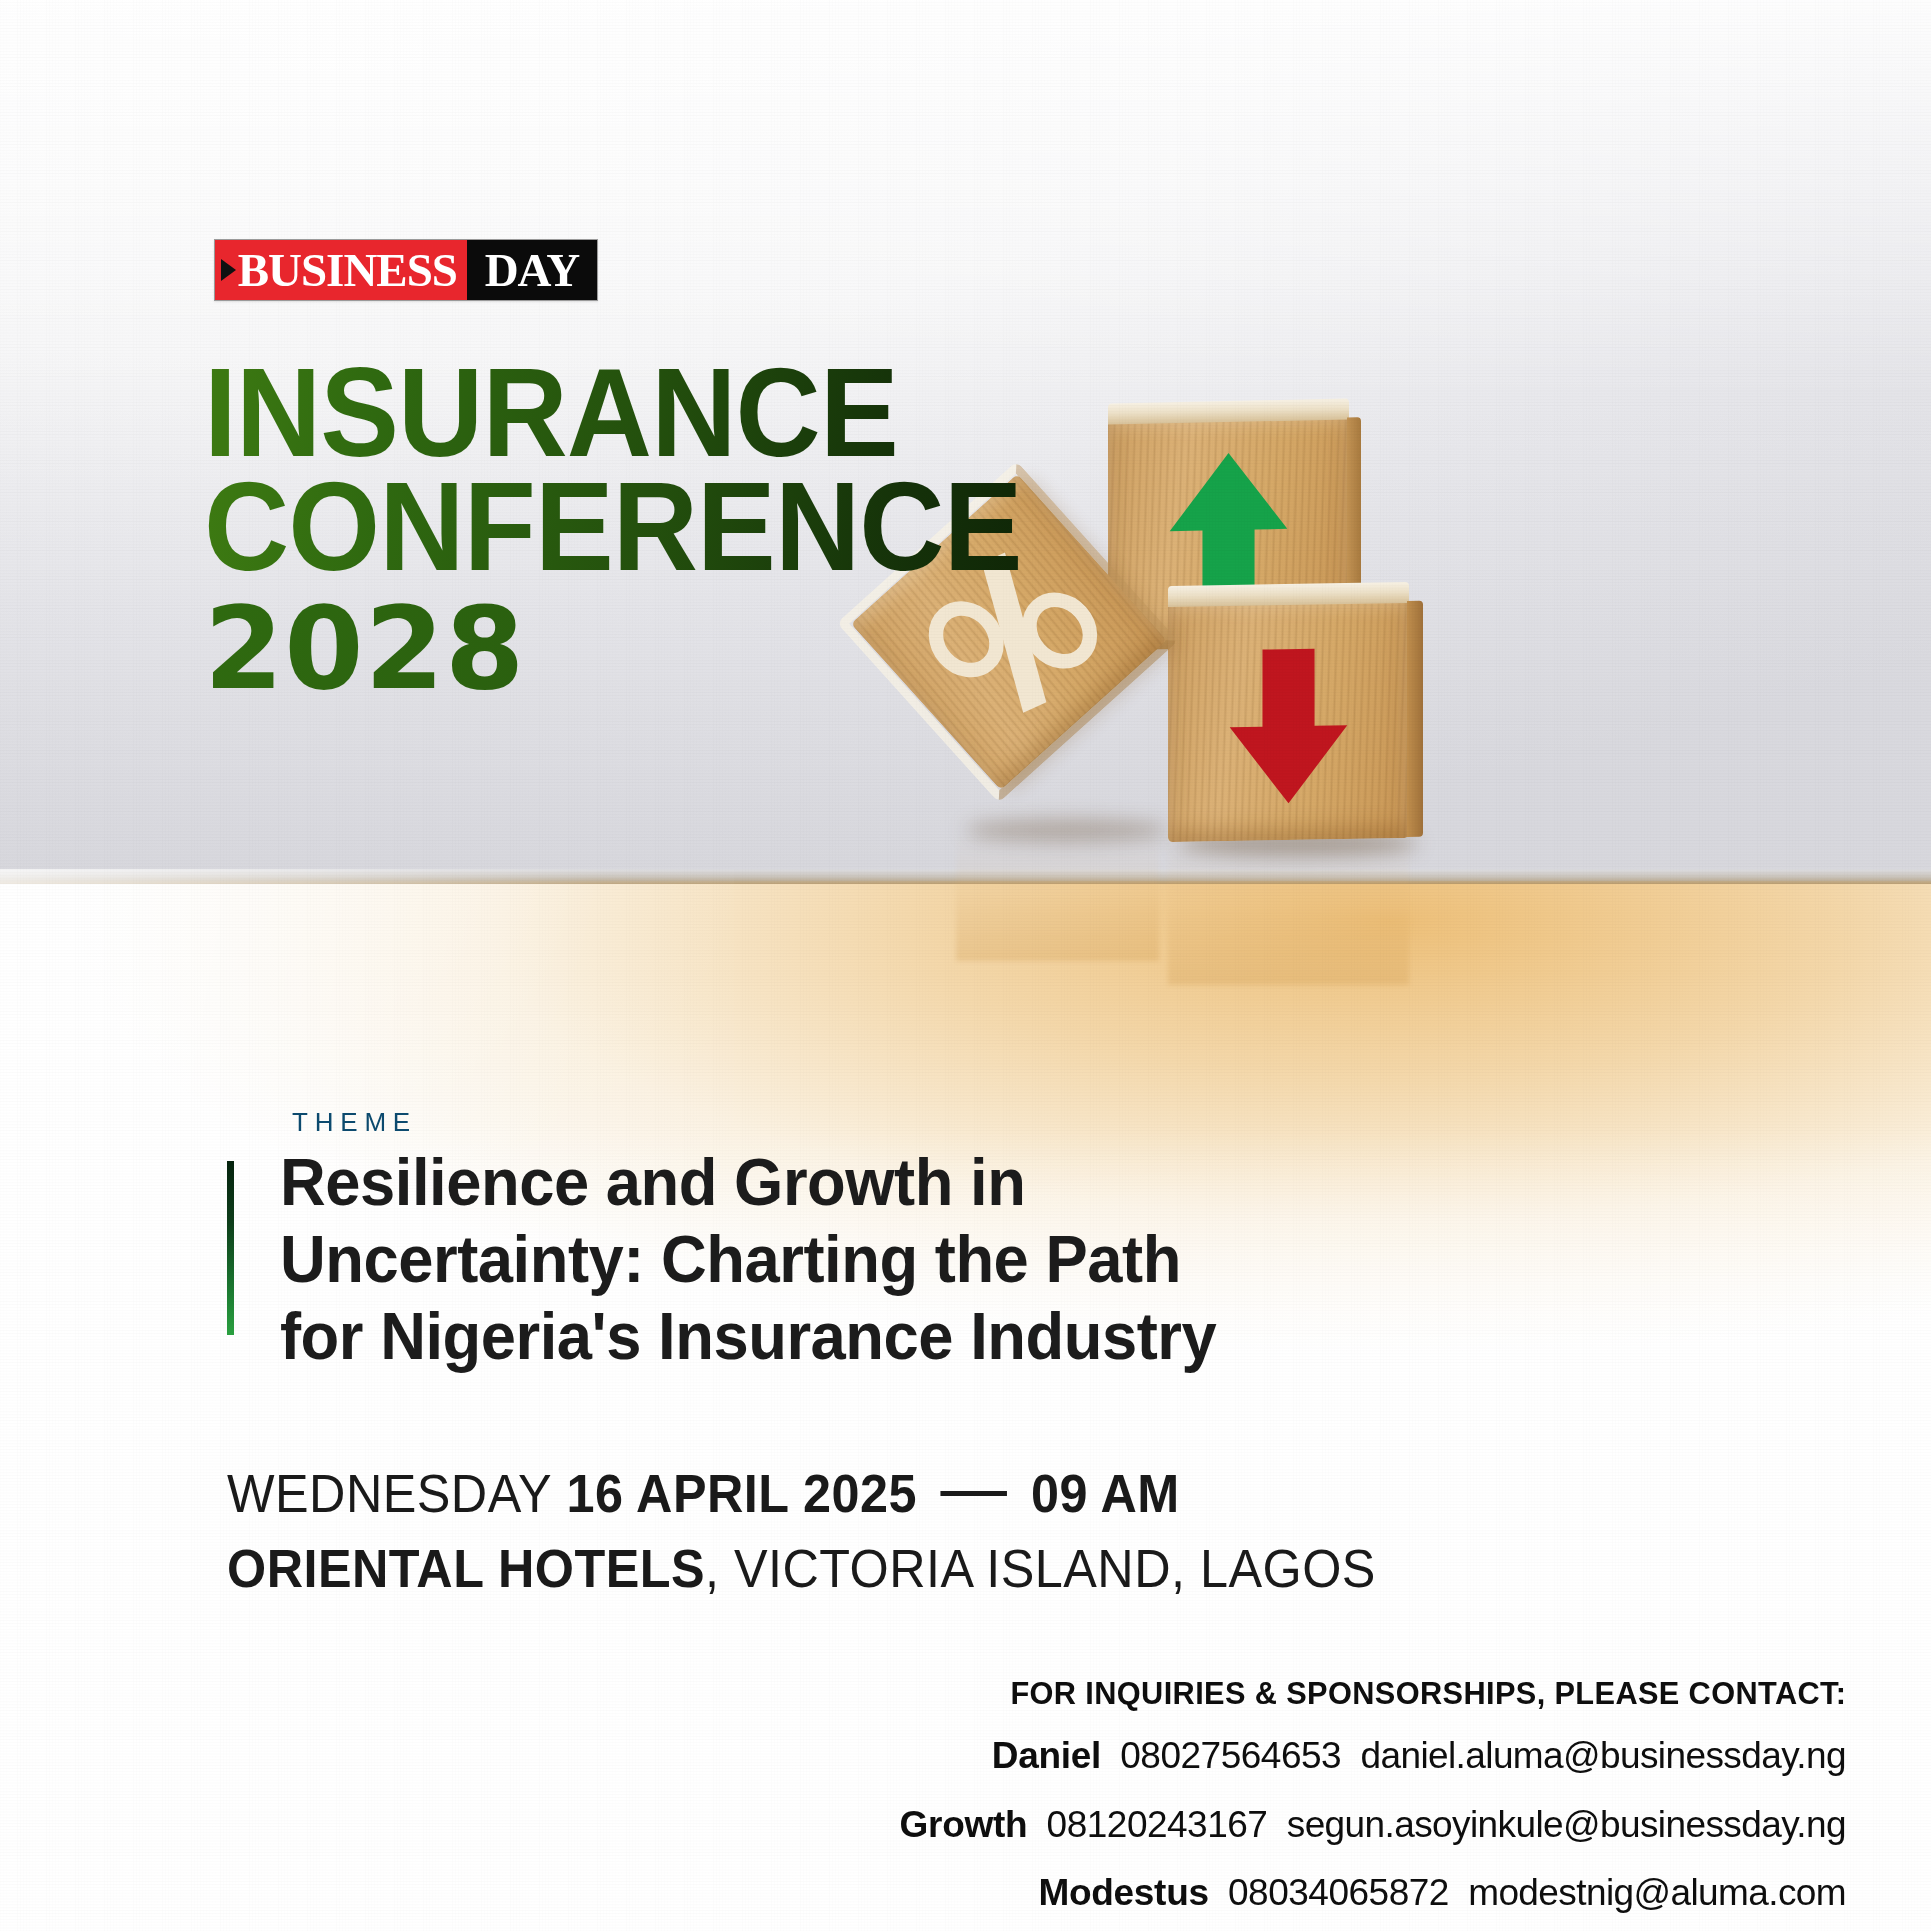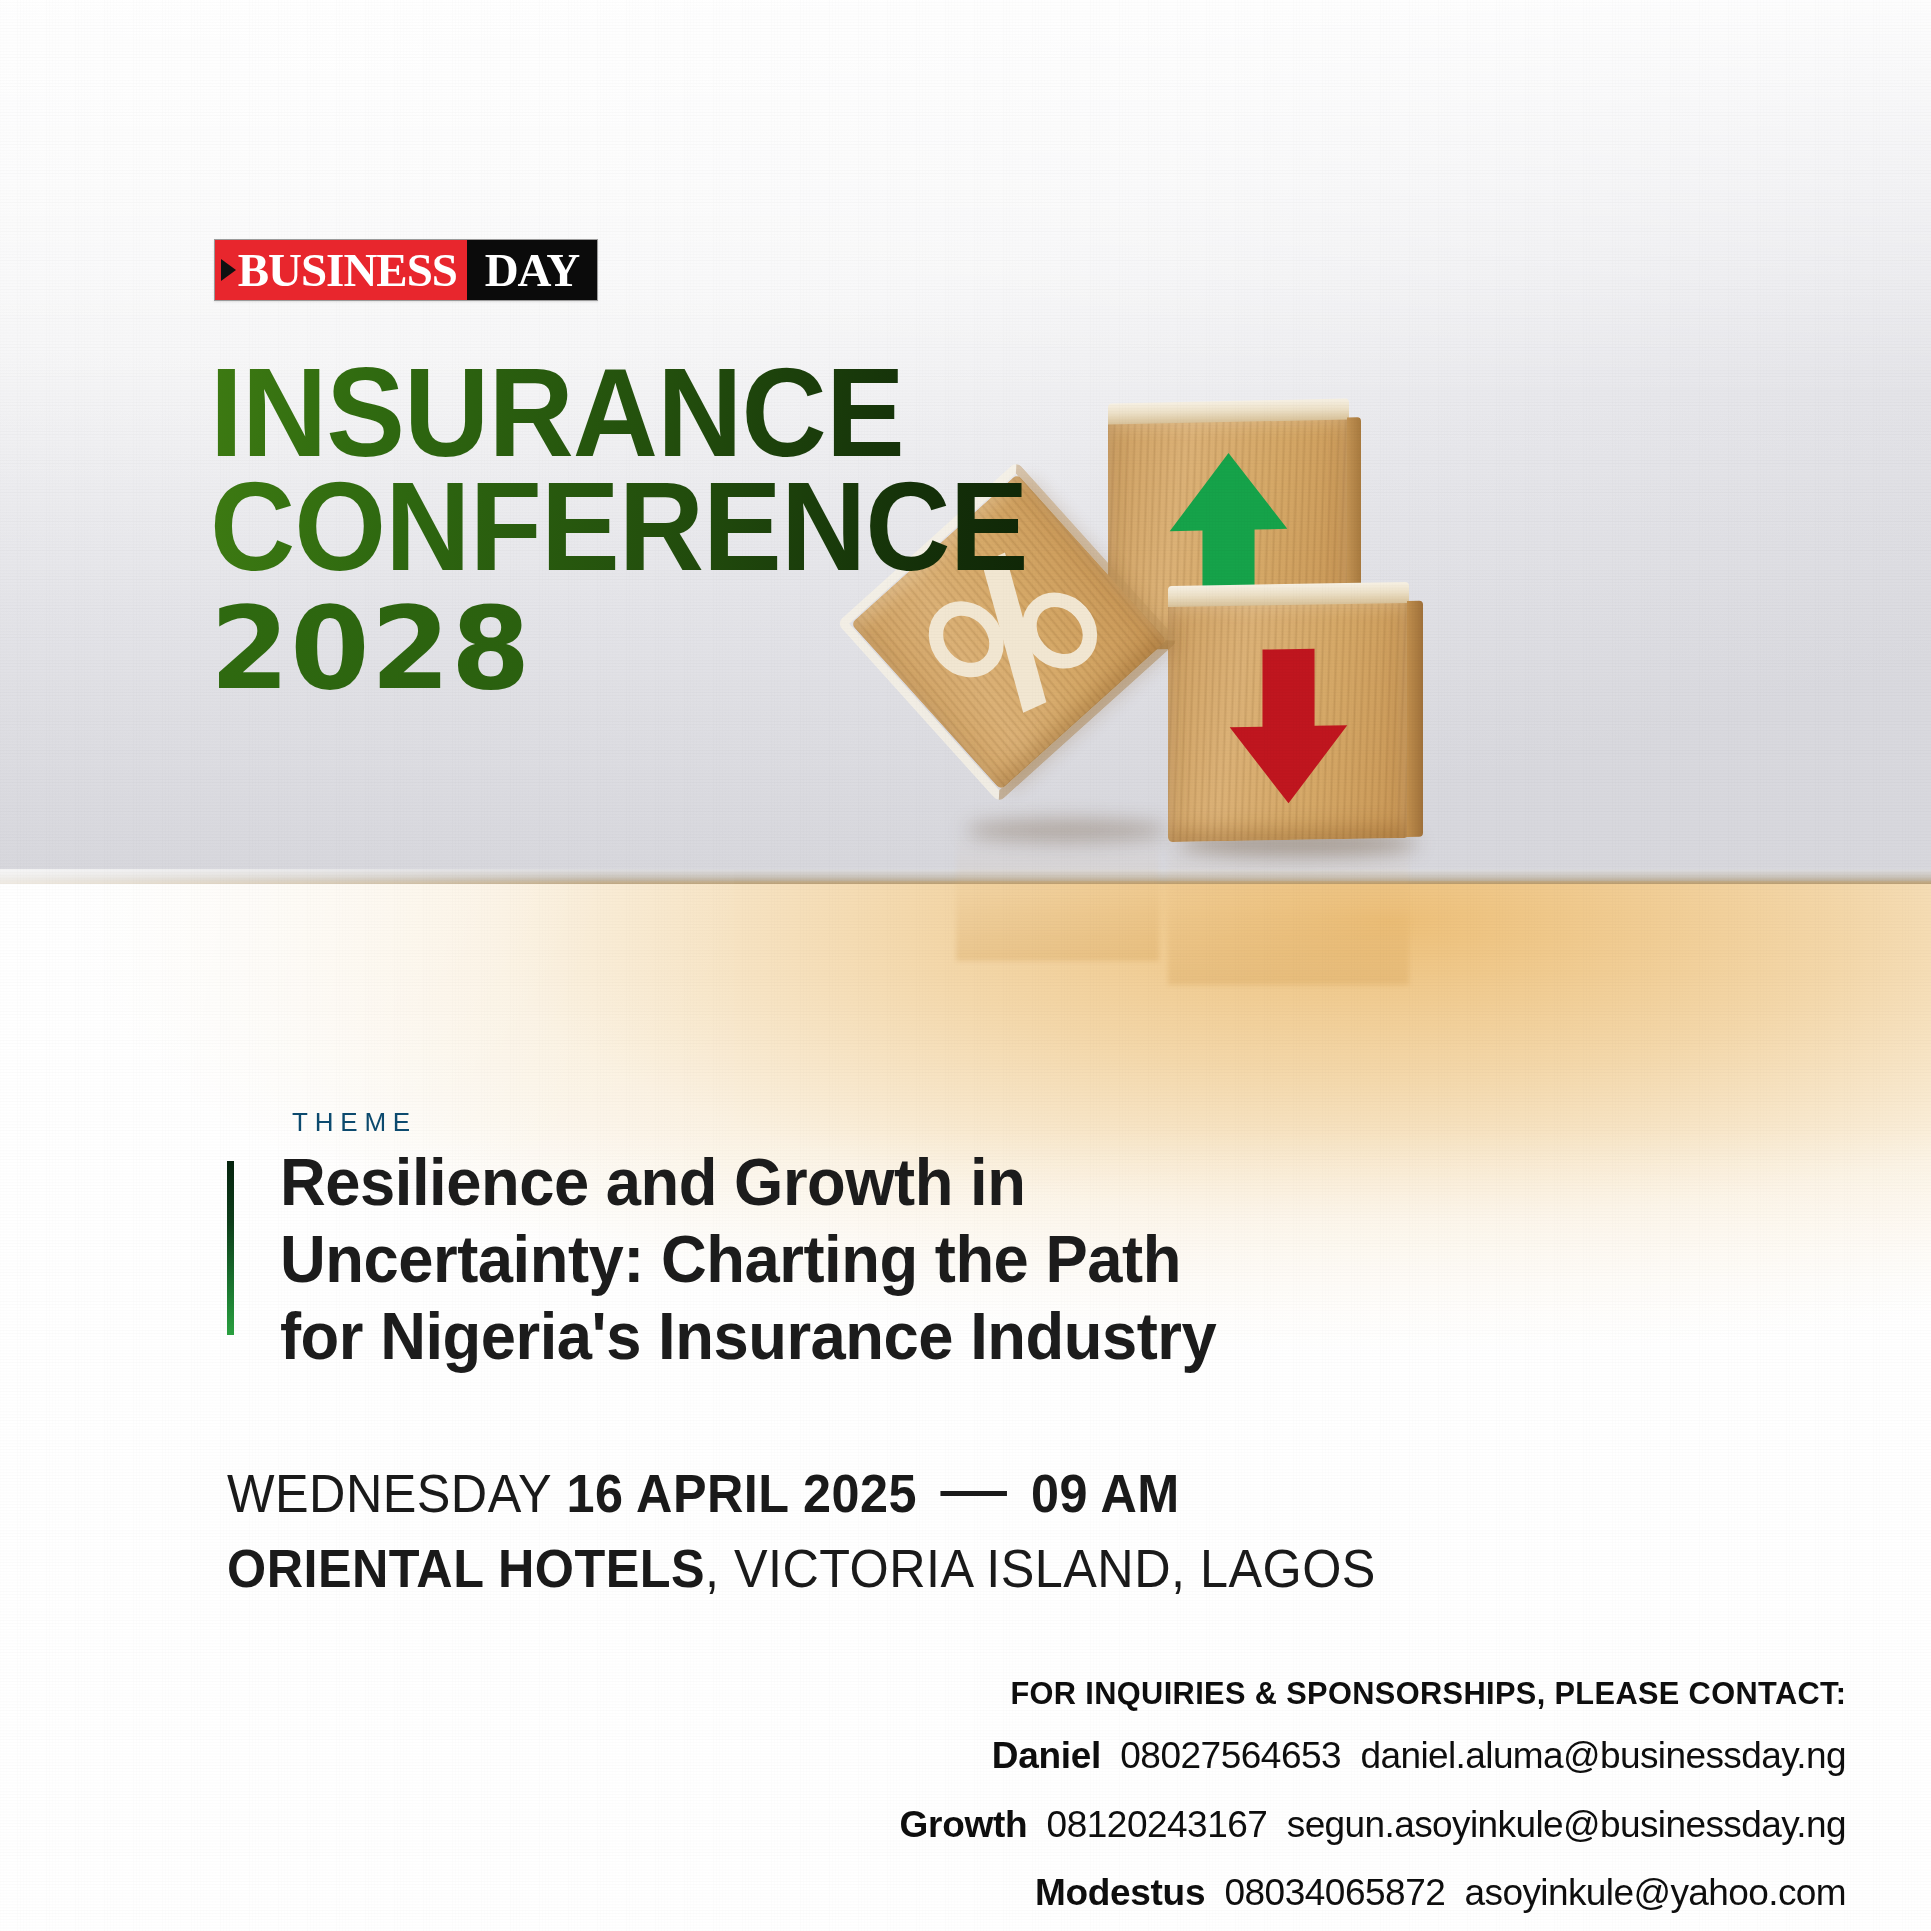--- a/index.html
+++ b/index.html
@@ -215,21 +215,21 @@
   .logo-black {
     background: #0b0b0b;
     display: flex;
     align-items: center;
     padding: 0 18px;
   }
 
   
   .title-block {
     position: absolute;
-    left: 210px; top: 355px;
+    left: 204px; top: 355px;
     width: 1159px;
   }
   .title-line {
     font-family: "Liberation Sans Narrow", "Liberation Sans", sans-serif;
     font-weight: 700;
     font-size: 127px;
     line-height: 0.90;
     letter-spacing: -1px;
     transform: scaleX(0.93);
     transform-origin: left center;
@@ -443,18 +443,18 @@
 
     <div class="contact-row">
       <span class="c-name">Growth</span>
       <span class="c-phone">08120243167</span>
       <span class="c-email">segun.asoyinkule@businessday.ng</span>
     </div>
 
     <div class="contact-row">
       <span class="c-name">Modestus</span>
       <span class="c-phone">08034065872</span>
-      <span class="c-email">asoyinkule@yahoo.com</span>
+      <span class="c-email">modestnig@aluma.com</span>
     </div>
   </div>
 
 </div>
 
 
 </body></html>

